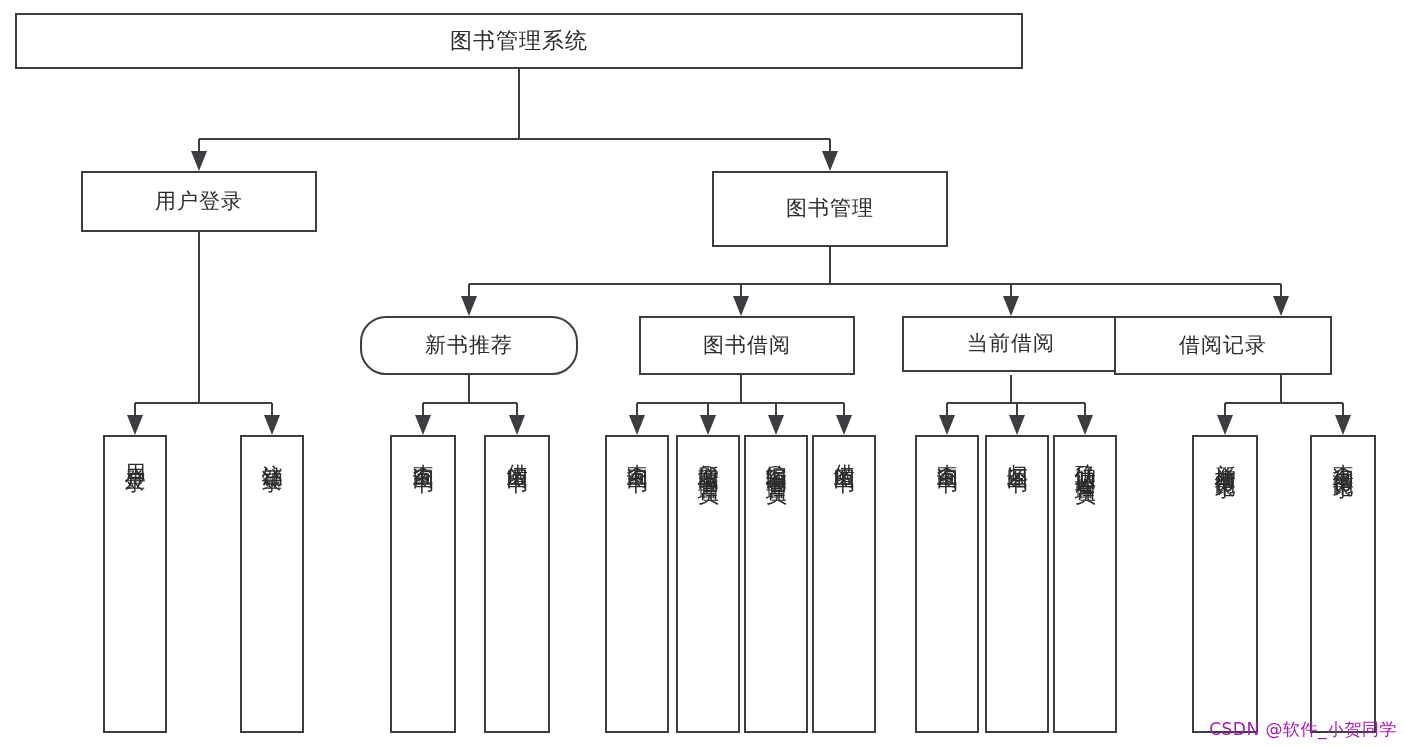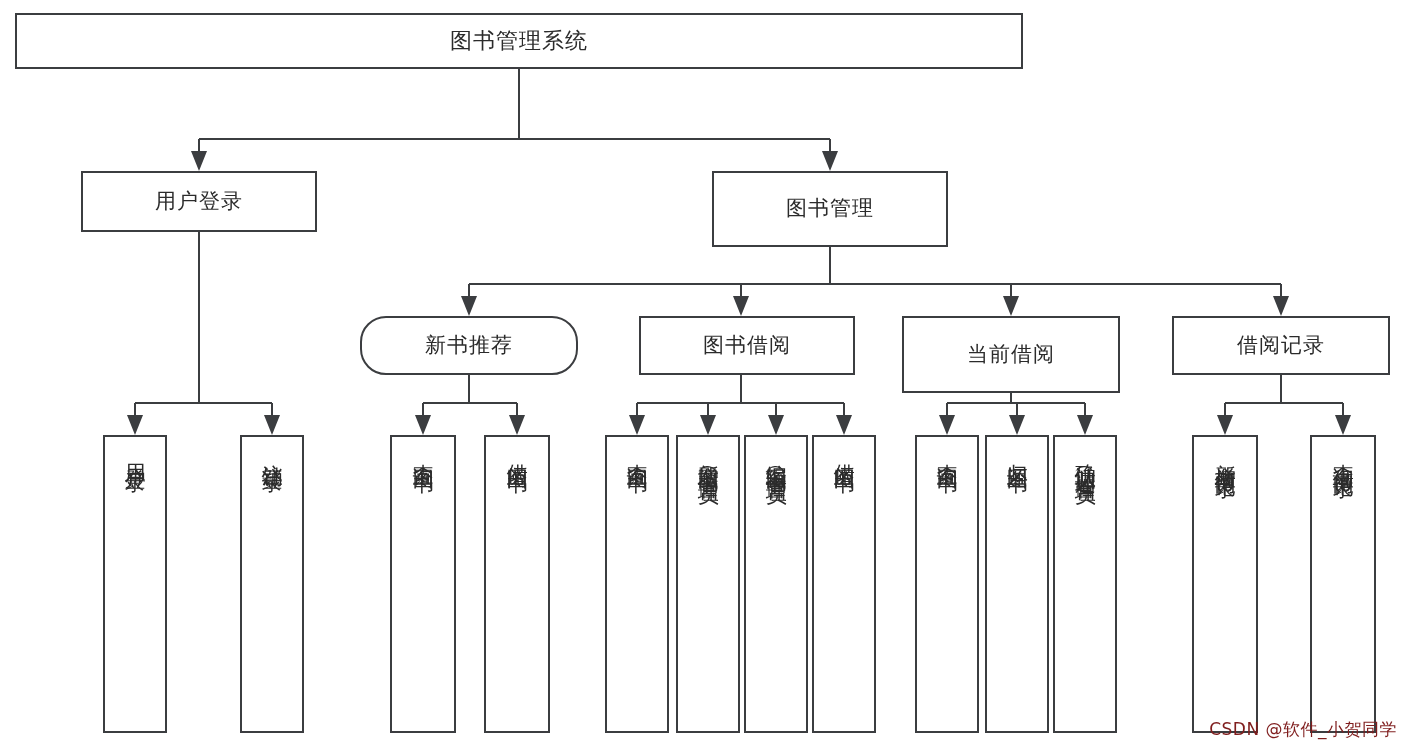--- a/index.html
+++ b/index.html
@@ -61,21 +61,21 @@
   }
   .htext {
     white-space: nowrap;
     display: block;
   }
   #watermark {
     position: absolute;
     right: 8px;
     bottom: 6px;
     font-size: 17px;
-    color: #7f1d1d;
+    color: #a21caf;
     letter-spacing: 0.5px;
     white-space: nowrap;
     font-family: "DejaVu Sans", "Liberation Sans", sans-serif;
   }
 </style>
 </head>
 <body>
 
 <div id="canvas">
   <svg id="edges" viewBox="0 0 1405 747" xmlns="http://www.w3.org/2000/svg">
@@ -141,24 +141,24 @@
       </div>
       <div class="node horiz" style="left: 712px; top: 171px; width: 236px; height: 76px;">
         <span class="htext">图书管理</span>
       </div>
       <div class="node horiz" style="left: 360px; top: 316px; width: 218px; height: 59px; border-radius: 26px;">
         <span class="htext">新书推荐</span>
       </div>
       <div class="node horiz" style="left: 633px; top: 316px; width: 216px; height: 59px; margin-left: 6px;">
         <span class="htext">图书借阅</span>
       </div>
-      <div class="node horiz" style="left: 902px; top: 316px; width: 218px; height: 77px;">
+      <div class="node horiz" style="left: 902px; top: 316px; width: 218px; height: 56px;">
         <span class="htext">当前借阅</span>
       </div>
-      <div class="node horiz" style="left: 1172px; top: 316px; width: 218px; height: 59px;">
+      <div class="node horiz" style="left: 1114px; top: 316px; width: 218px; height: 59px;">
         <span class="htext">借阅记录</span>
       </div>
       <div class="node leaf" style="left: 103px; top: 435px; width: 64px; height: 298px;">
         <span class="vtext">用户登录</span>
       </div>
       <div class="node leaf" style="left: 240px; top: 435px; width: 64px; height: 298px;">
         <span class="vtext">注销登录</span>
       </div>
       <div class="node leaf" style="left: 390px; top: 435px; width: 66px; height: 298px;">
         <span class="vtext">查询图书</span>

